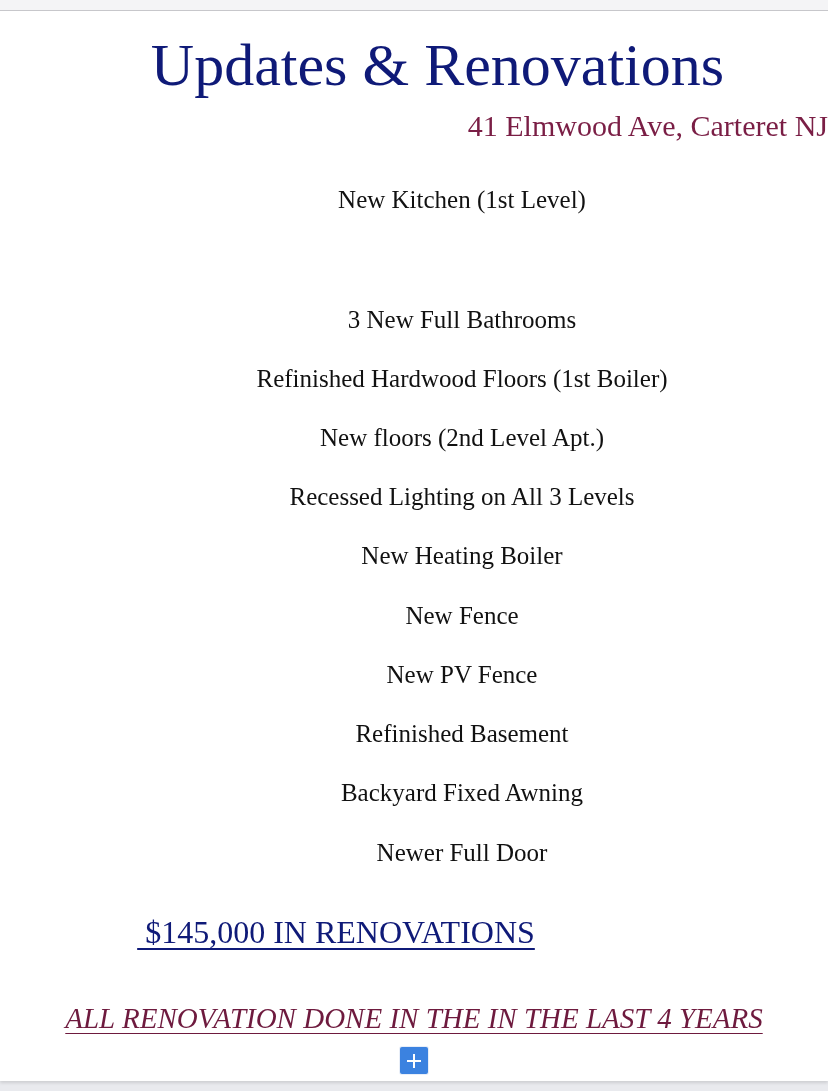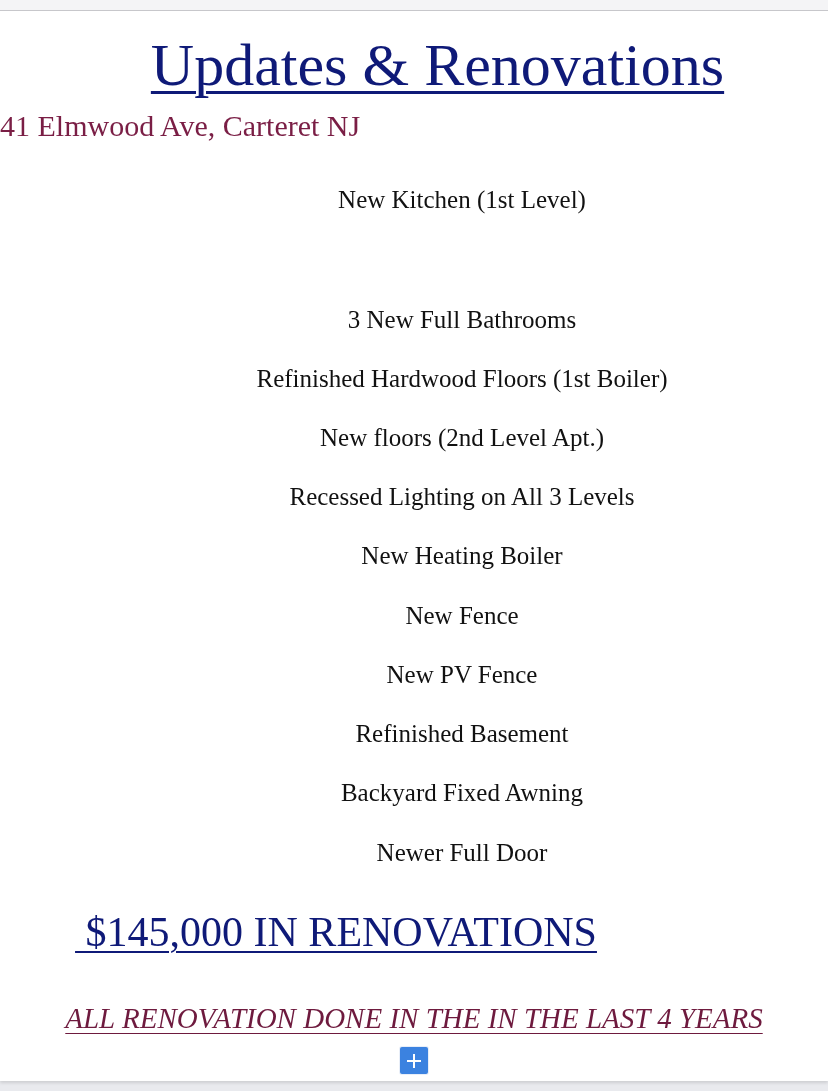--- a/index.html
+++ b/index.html
@@ -11,32 +11,32 @@
     .topline { position: absolute; left: 0; top: 0; width: 828px; height: 10px; background: #f4f4f6; border-bottom: 1px solid #c8c8cc; }
     .page {
       position: absolute; left: 0; top: 11px; width: 828px; height: 1070px;
       background: #ffffff;
       box-shadow: 0 2px 3px rgba(0,0,0,0.12);
     }
     .title {
       position: absolute; left: 0; width: 828px; top: 21px; text-align: center;
       font-size: 60px; line-height: 66px; color: #0f1a78;
     }
-    .title span { text-decoration: underline; text-decoration-thickness: 3px; text-underline-offset: 6px; margin-left: 47px; }
+    .title span { text-decoration-thickness: 3px; text-underline-offset: 6px; margin-left: 47px; }
     .subtitle {
-      position: absolute; left: 0; width: 828px; top: 97px; text-align: left;
+      position: absolute; left: 0; width: 828px; top: 97px; text-align: right;
       font-size: 30px; line-height: 36px; color: #7a1e45;
     }
     .item {
       position: absolute; left: 0; width: 828px; text-align: center;
       font-size: 25px; line-height: 30px; color: #111111; padding-left: 48px;
     }
     .total {
       position: absolute; left: 0; width: 672px; top: 900px; text-align: center;
-      font-size: 42px; line-height: 42px; color: #0f1a78;
+      font-size: 32px; line-height: 42px; color: #0f1a78;
     }
     .total span { text-decoration: underline; text-decoration-thickness: 2px; text-underline-offset: 5px; white-space: pre; }
     .note {
       position: absolute; left: 0; width: 828px; top: 984px; text-align: center;
       font-size: 29px; line-height: 34px; color: #6e1a3e; font-style: italic; margin-top: 6px;
     }
     .note span { text-decoration: underline; text-decoration-thickness: 1px; text-underline-offset: 5px; }
     .add-btn {
       position: absolute; left: 400px; top: 1047px; width: 28px; height: 27px;
       background: #3b82e0; border-radius: 2px;

